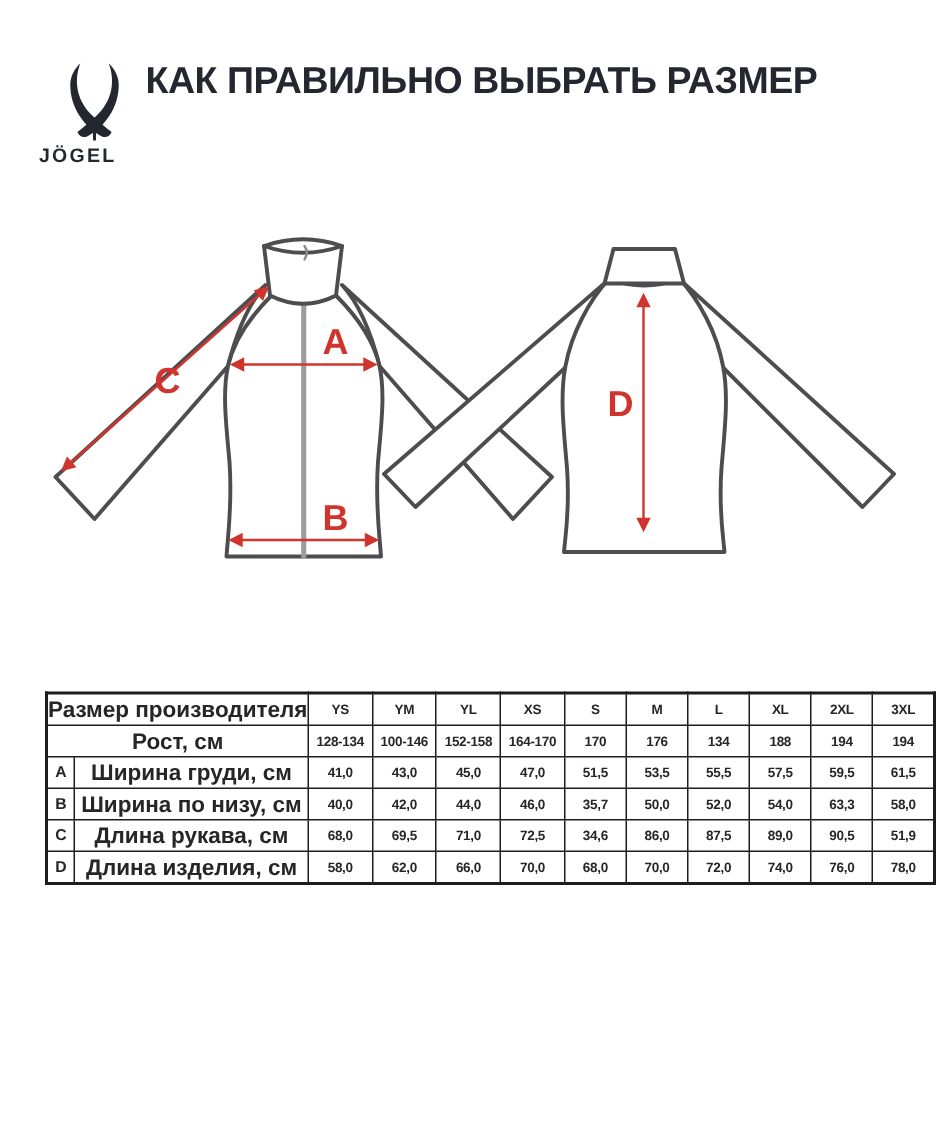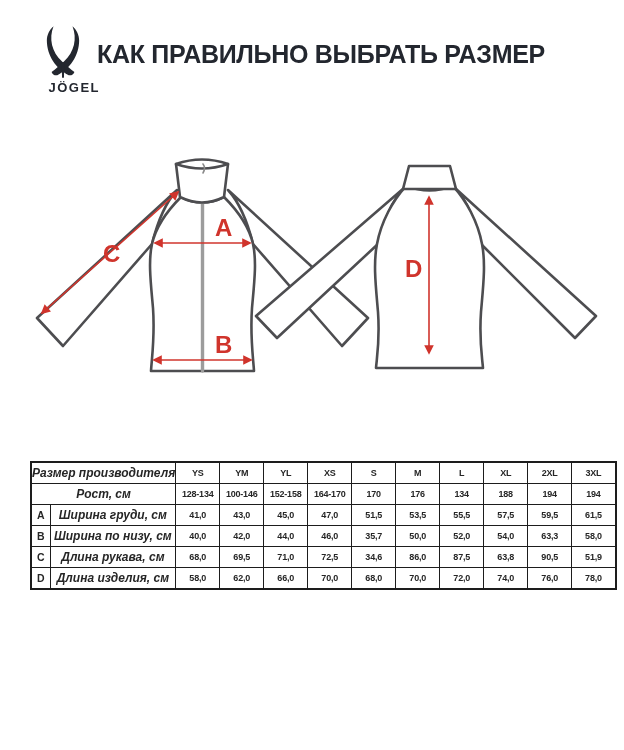--- a/index.html
+++ b/index.html
@@ -1,41 +1,41 @@
 <!DOCTYPE html>
 <html><head>
 <meta charset="utf-8">
 <style>
   html,body{margin:0;padding:0;background:#ffffff;}
   .page{
     position:relative;width:624px;height:750px;background:#ffffff;
     font-family:"Liberation Sans",sans-serif;overflow:hidden;
   }
   
-  .logo{position:absolute;left:26px;top:26px;width:74px;text-align:right;}
+  .logo{position:absolute;left:26px;top:42px;width:74px;text-align:left;}
   .logo-mark{display:block;margin:0 auto;}
   .logo-text{font-weight:700;font-size:13px;letter-spacing:1.5px;color:#23272f;margin-top:2px;}
   .title{
     position:absolute;left:97px;top:40px;margin:0;white-space:nowrap;
     font-size:25px;font-weight:700;letter-spacing:-0.3px;color:#23272f;text-align:right;
   }
   
   .diagram{position:absolute;left:0;top:140px;}
   .dim-label{font-weight:700;font-size:24px;fill:#d0342c;font-family:"Liberation Sans",sans-serif;}
   
   .size-table{
     position:absolute;left:30px;top:461px;border-collapse:collapse;table-layout:fixed;
     border:2px solid #1d1d1d;
   }
   .size-table td{
     border:1.6px solid #1d1d1d;text-align:center;vertical-align:middle;
     font-weight:700;color:#262626;font-size:9px;letter-spacing:-0.2px;
     height:20px;padding:0;white-space:nowrap;overflow:hidden;
   }
-  .size-table td.lbl{font-size:12px;letter-spacing:0;font-style:italic;}
+  .size-table td.lbl{font-size:15px;letter-spacing:0;}
   .size-table td.key{font-size:10.5px;letter-spacing:0;}
 </style>
 </head>
 <body>
 
 <div class="page">
 
   <div class="logo">
     <svg class="logo-mark" width="38" height="52" viewBox="0 0 40 54">
       <g fill="#23272f">
@@ -172,21 +172,21 @@
         <tr>
           <td class="key">C</td>
           <td class="lbl">Длина рукава, см</td>
           <td>68,0</td>
           <td>69,5</td>
           <td>71,0</td>
           <td>72,5</td>
           <td>34,6</td>
           <td>86,0</td>
           <td>87,5</td>
-          <td>63,8</td>
+          <td>89,0</td>
           <td>90,5</td>
           <td>51,9</td>
         </tr>
         <tr>
           <td class="key">D</td>
           <td class="lbl">Длина изделия, см</td>
           <td>58,0</td>
           <td>62,0</td>
           <td>66,0</td>
           <td>70,0</td>

